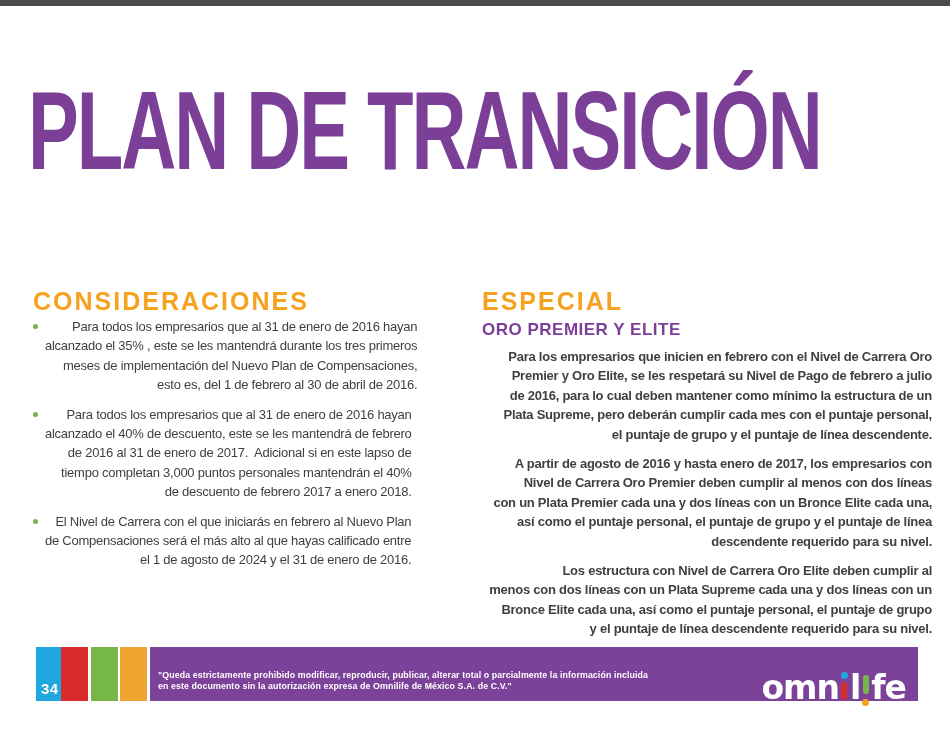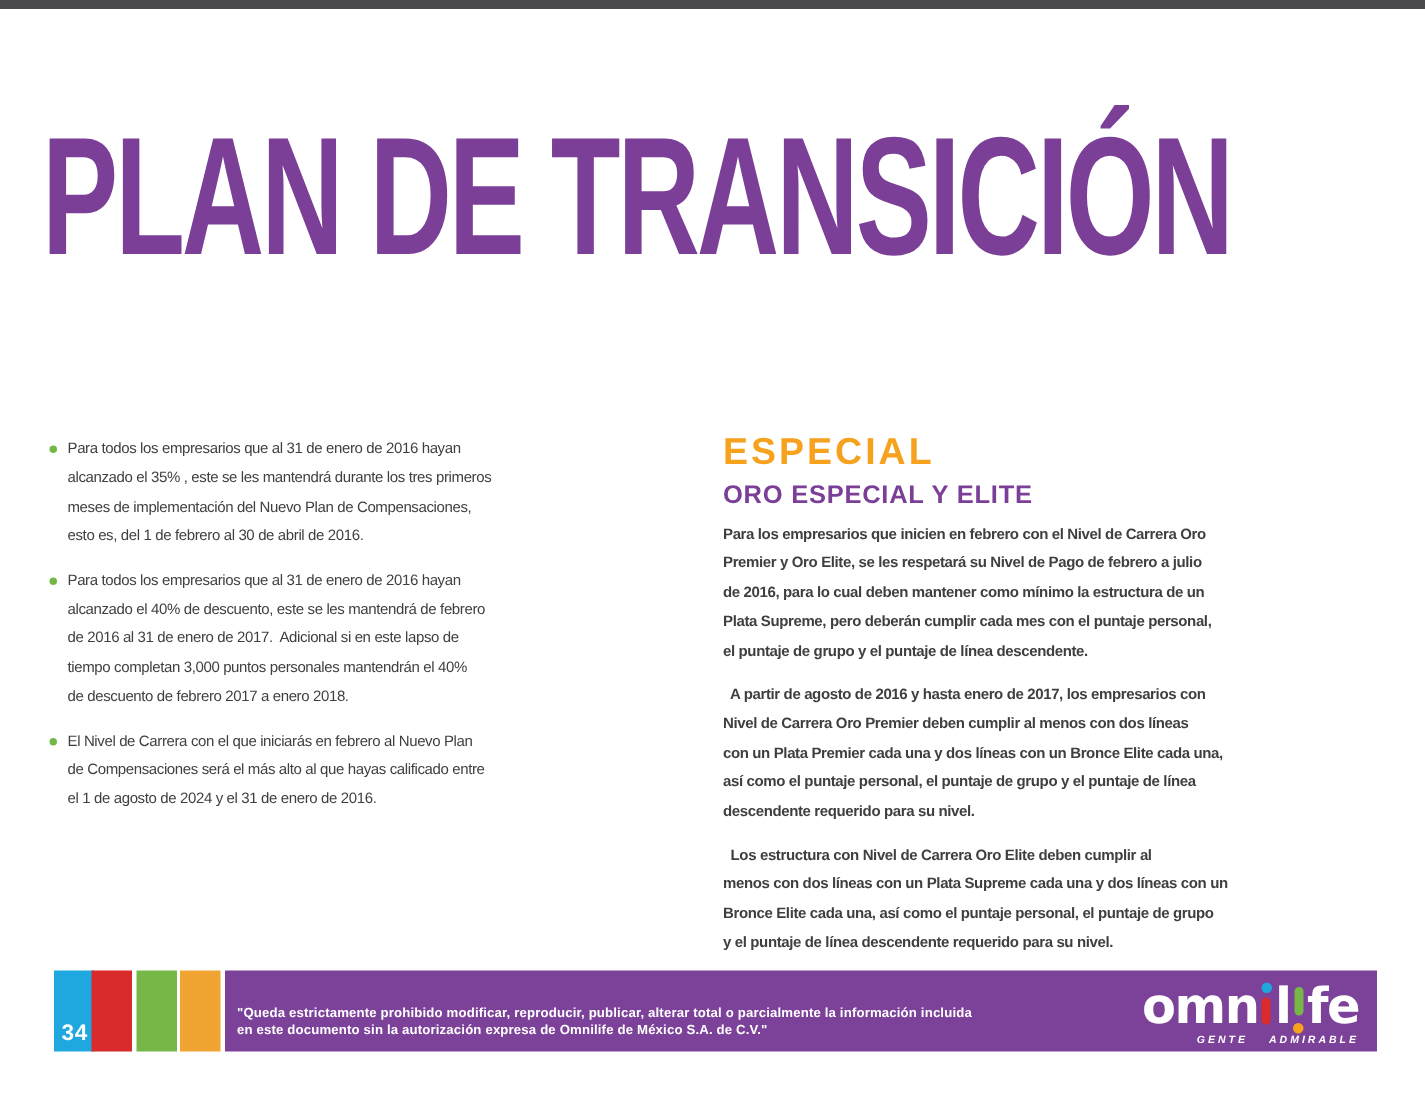--- a/index.html
+++ b/index.html
@@ -22,22 +22,22 @@
   .col-right{left:482px;width:450px;}
   .section-heading{
     margin:0;font-size:25px;line-height:27px;font-weight:bold;
     letter-spacing:2px;color:#f6a21e;
   }
   .sub-heading{
     margin:3px 0 0 0;font-size:17px;line-height:24px;font-weight:bold;
     letter-spacing:0.5px;color:#7b3f98;
   }
   .body-text{
-    font-size:10px;line-height:19.4px;color:#3f3f41;
-    letter-spacing:-0.25px;white-space:pre;
+    font-size:13px;line-height:19.4px;color:#3f3f41;
+    letter-spacing:-0.25px;white-space:pre;text-align:right;
   }
   .bullet-list{margin-top:2px;}
   .bullet-item{display:flex;margin:0 0 10px 0;}
   .bullet-dot{
     flex:0 0 auto;width:5px;height:5px;border-radius:50%;
     background:#72b944;margin:7px 7px 0 0;
   }
   .paragraphs{margin-top:5px;}
   .paragraph{margin:0 0 10px 0;font-weight:bold;}
   
@@ -53,21 +53,21 @@
   .footer-bar{
     position:absolute;left:150px;top:647px;width:768px;height:54px;
     background:#7c4199;
   }
   .legal-text{
     position:absolute;left:8px;top:23px;
     color:#ffffff;font-weight:bold;font-size:8.8px;line-height:11px;
     letter-spacing:0.1px;white-space:pre;
   }
   .logo{
-    position:absolute;right:12px;top:5px;width:150px;height:46px;
+    position:absolute;right:12px;top:22px;width:150px;height:46px;
   }
   .logo-letters{
     display:flex;align-items:flex-end;justify-content:flex-end;height:32px;
   }
   .logo-txt{
     font-family:"DejaVu Sans",sans-serif;font-weight:bold;
     font-size:33px;line-height:26px;color:#ffffff;letter-spacing:-1px;
   }
   .glyph-i{position:relative;width:9px;height:30px;margin:0 1px;}
   .glyph-i .g-dot{
@@ -90,20 +90,21 @@
   }
 </style>
 </head>
 <body>
 
 <div class="top-bar"></div>
 
 <h1 class="page-title">PLAN DE TRANSICIÓN</h1>
 
 <div class="col col-left">
+  <h2 class="section-heading">CONSIDERACIONES</h2>
   <div class="bullet-list">
     <div class="bullet-item">
       <span class="bullet-dot"></span>
       <span class="body-text">Para todos los empresarios que al 31 de enero de 2016 hayan
 alcanzado el 35% , este se les mantendrá durante los tres primeros
 meses de implementación del Nuevo Plan de Compensaciones,
 esto es, del 1 de febrero al 30 de abril de 2016.</span>
     </div>
     <div class="bullet-item">
       <span class="bullet-dot"></span>
@@ -117,21 +118,21 @@
       <span class="bullet-dot"></span>
       <span class="body-text">El Nivel de Carrera con el que iniciarás en febrero al Nuevo Plan
 de Compensaciones será el más alto al que hayas calificado entre
 el 1 de agosto de 2024 y el 31 de enero de 2016.</span>
     </div>
   </div>
 </div>
 
 <div class="col col-right">
   <h2 class="section-heading">ESPECIAL</h2>
-  <h3 class="sub-heading">ORO ESPECIAL Y ELITE</h3>
+  <h3 class="sub-heading">ORO PREMIER Y ELITE</h3>
   <div class="paragraphs">
     <div class="paragraph body-text">Para los empresarios que inicien en febrero con el Nivel de Carrera Oro
 Premier y Oro Elite, se les respetará su Nivel de Pago de febrero a julio
 de 2016, para lo cual deben mantener como mínimo la estructura de un
 Plata Supreme, pero deberán cumplir cada mes con el puntaje personal,
 el puntaje de grupo y el puntaje de línea descendente.</div>
     <div class="paragraph body-text">  A partir de agosto de 2016 y hasta enero de 2017, los empresarios con
 Nivel de Carrera Oro Premier deben cumplir al menos con dos líneas
 con un Plata Premier cada una y dos líneas con un Bronce Elite cada una,
 así como el puntaje personal, el puntaje de grupo y el puntaje de línea

